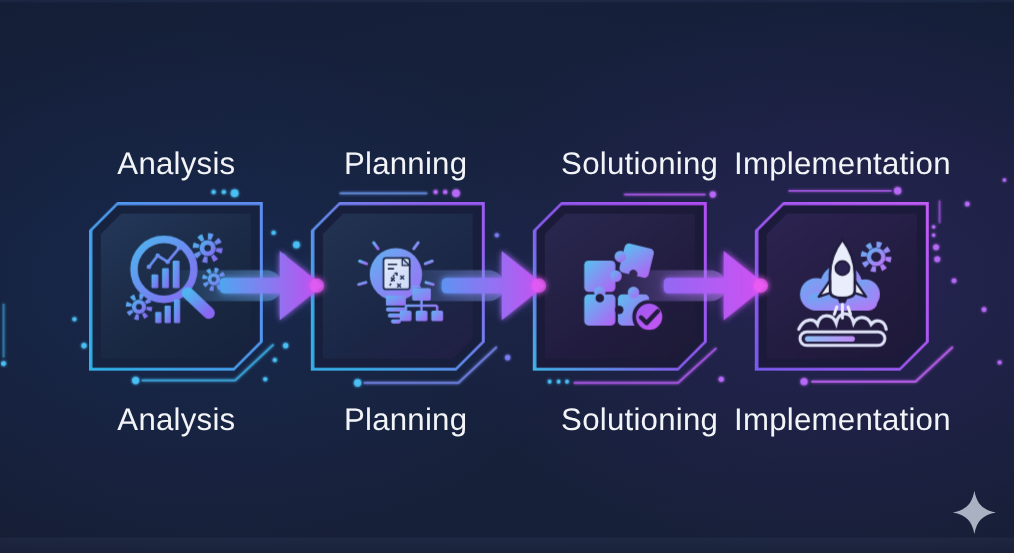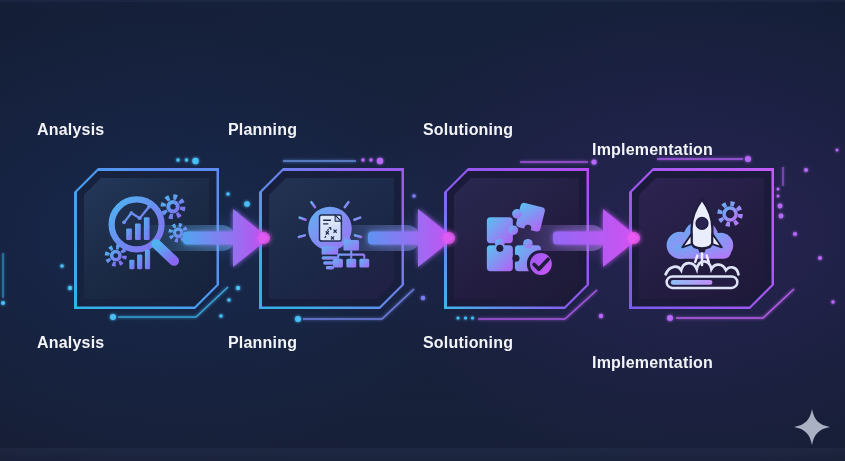--- a/index.html
+++ b/index.html
@@ -40,25 +40,25 @@
   .b4 .badge-mask{background:#1c1a3a;}
   .badge-panel{position:absolute;inset:10px;display:flex;align-items:center;justify-content:center;
     clip-path:polygon(17px 0,100% 0,100% calc(100% - 17px),calc(100% - 17px) 100%,0 100%,0 17px);}
   .b1 .badge-panel{background:linear-gradient(145deg,#24385a 0%,#1a2944 55%,#17233c 100%);}
   .b2 .badge-panel{background:linear-gradient(145deg,#233352 0%,#1b2746 60%,#221f44 100%);}
   .b3 .badge-panel{background:linear-gradient(145deg,#2a2850 0%,#221d40 60%,#1d1936 100%);}
   .b4 .badge-panel{background:linear-gradient(145deg,#2d2452 0%,#241d42 55%,#1e1838 100%);}
   .badge-panel svg{width:104px;height:104px;}
 
   
-  .label{position:absolute;width:220px;color:#f2f4f8;z-index:5;
-    font-size:16px;font-weight:700;letter-spacing:.2px;}
+  .label{position:absolute;width:220px;text-align:center;color:#f2f4f8;z-index:5;
+    font-size:26px;font-weight:400;letter-spacing:.2px;}
   .label.toprow{top:121px;}
   .label.bottomrow{top:334px;}
-  .lx1{left:37px;} .lx2{left:228px;} .lx3{left:423px;} .lx4{left:592px;margin-top:20px;}
+  .lx1{left:37px;} .lx2{left:228px;} .lx3{left:423px;} .lx4{left:592px;}
 
   
   .arrow{position:absolute;top:198px;width:150px;height:80px;z-index:4;}
   .a1{left:131px;} .a2{left:316px;} .a3{left:501px;}
 
   .decor{position:absolute;left:0;top:0;z-index:1;pointer-events:none;}
   .sparkle{position:absolute;left:794px;top:409px;width:36px;height:36px;z-index:5;}
 </style>
 </head>
 <body>

